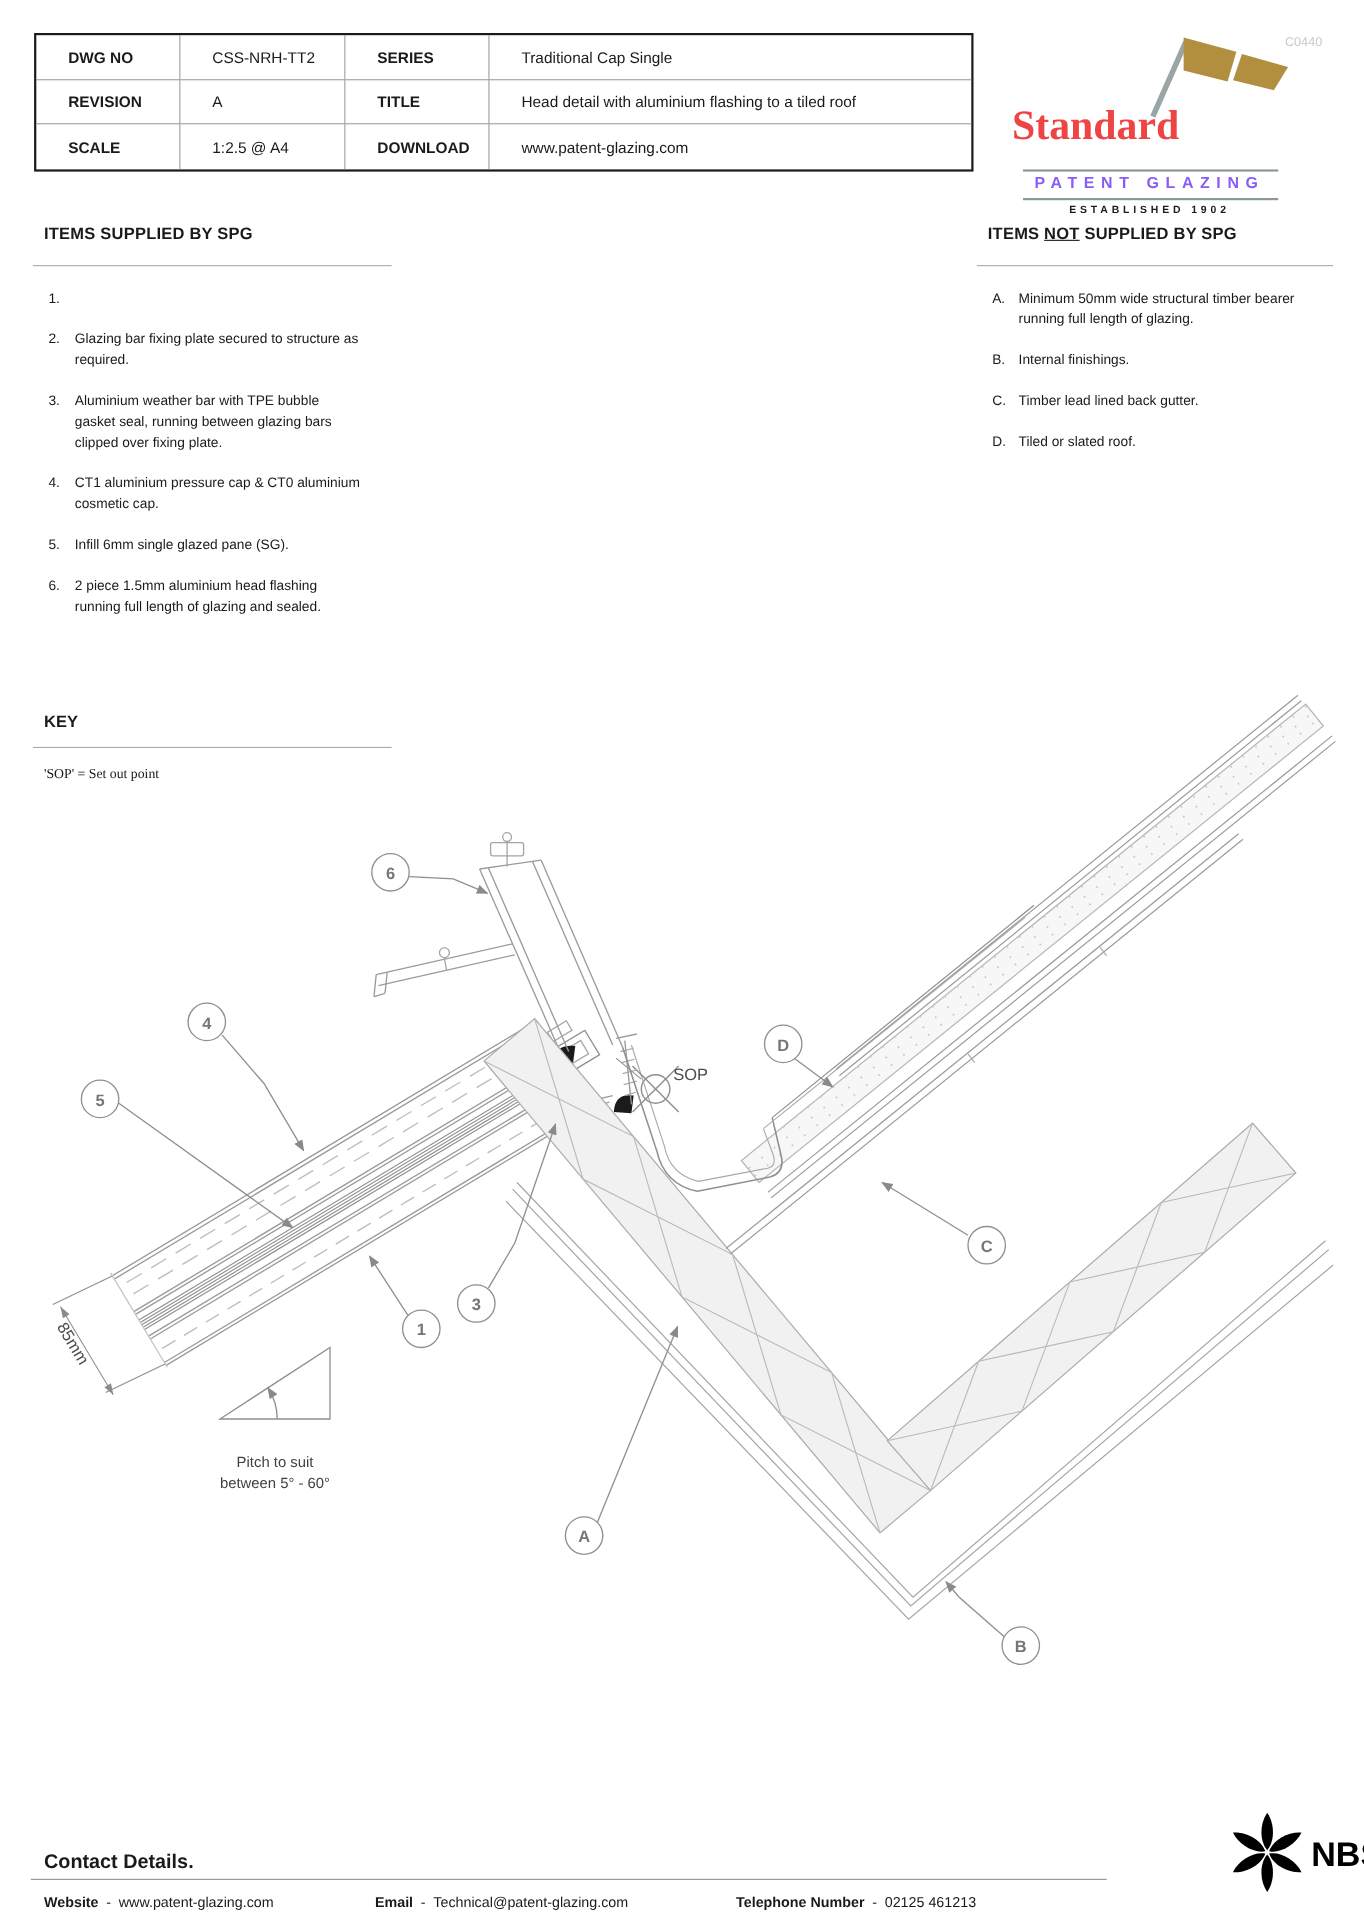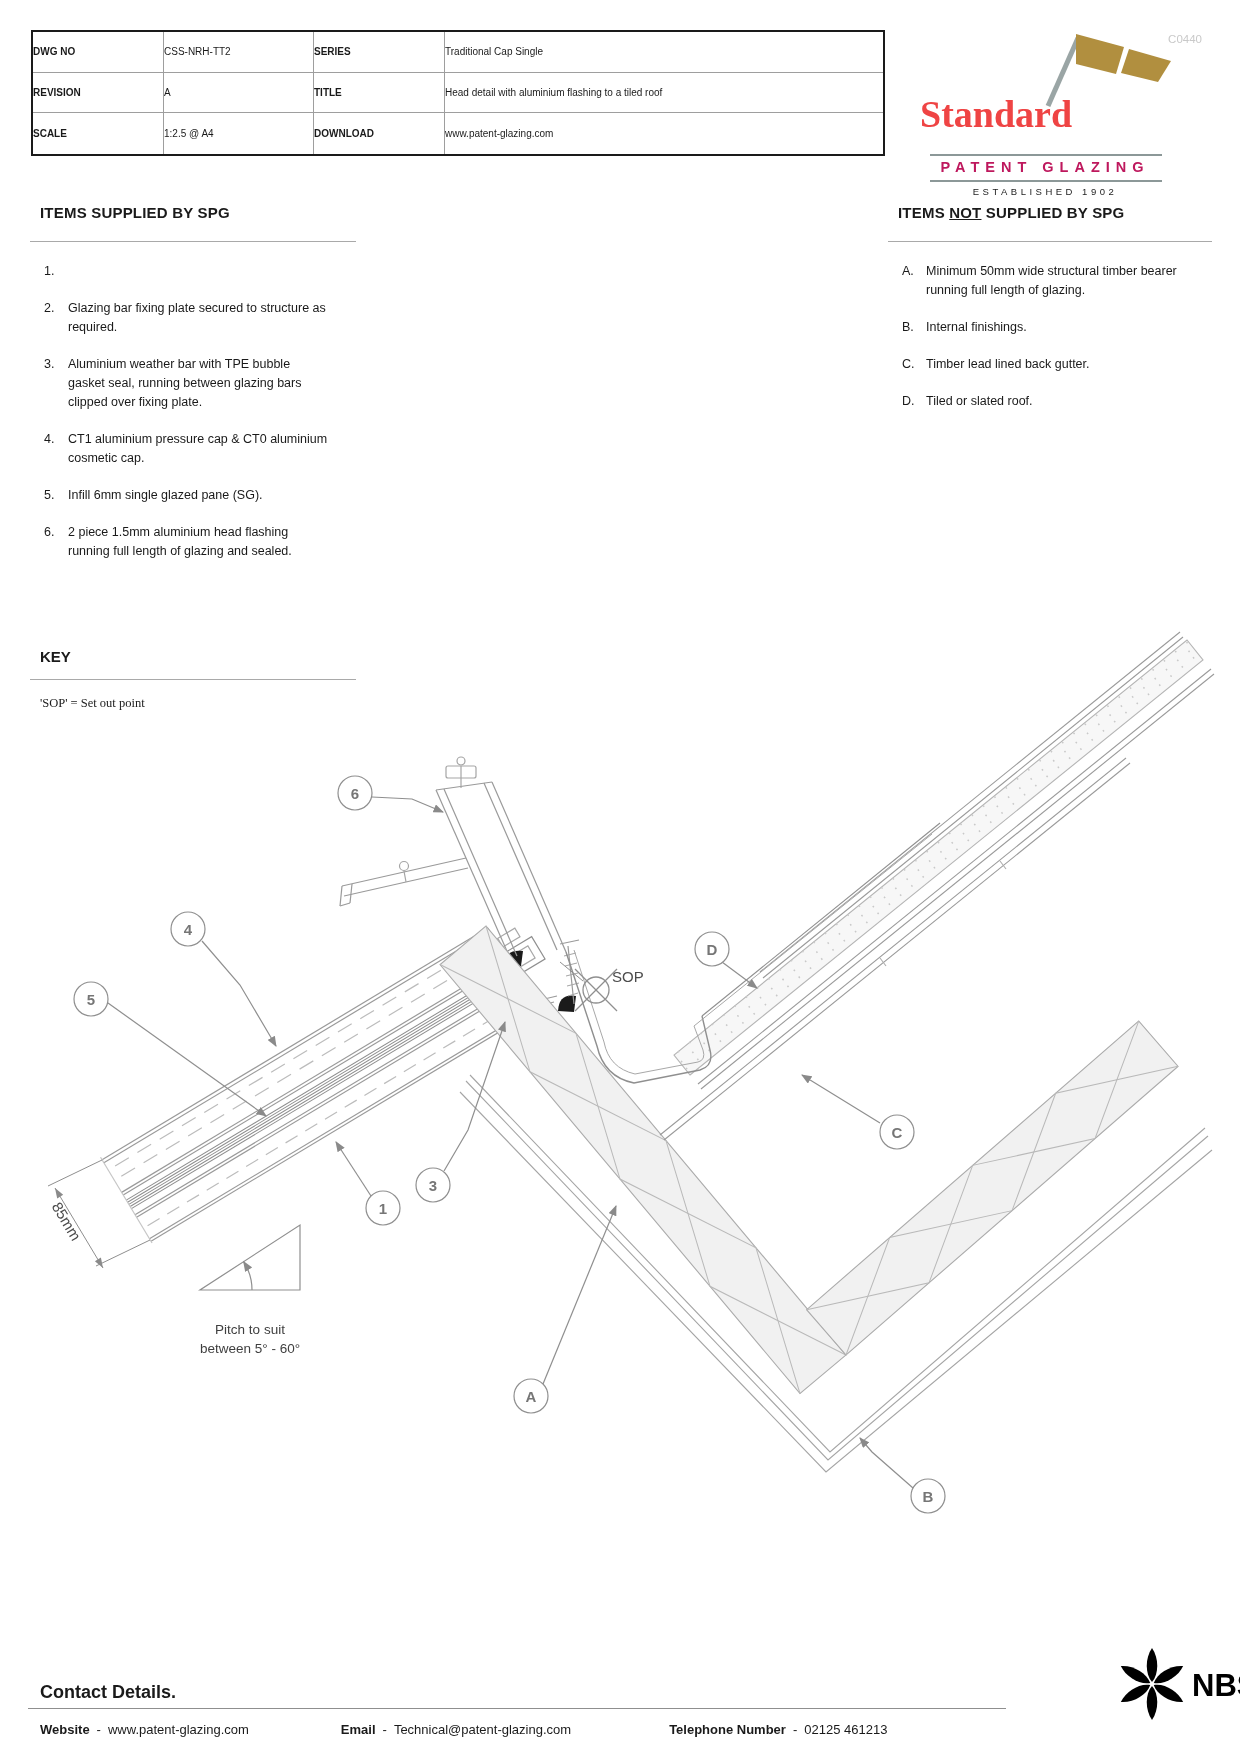--- a/index.html
+++ b/index.html
@@ -9,37 +9,37 @@
     overflow:hidden;
   }
   
   .title-block {
     position:absolute; left:31px; top:30px; width:854px; height:126px;
     border:2px solid #1a1a1a; display:grid;
     grid-template-columns:131px 150px 131px 1fr;
     grid-template-rows:1fr 1fr 1fr; box-sizing:border-box;
   }
   .tb-cell { border-right:1px solid #9e9e9e; border-bottom:1px solid #9e9e9e;
-    display:flex; align-items:center; padding-left:0; font-size:10px; }
+    display:flex; align-items:center; padding-left:29px; font-size:14px; }
   .tb-cell.last-col { border-right:none; }
   .tb-cell.last-row { border-bottom:none; }
   .tb-label { font-weight:bold; }
   
   .sheet-ref { position:absolute; top:33px; right:38px; font-size:11.5px; color:#c9c9c9; }
   
   .logo { position:absolute; left:920px; top:20px; width:260px; height:160px; }
   .logo svg { position:absolute; left:0; top:0; }
   .logo-name { position:absolute; left:0; top:72px; width:250px; text-align:left;
     font-family:"Liberation Serif", serif; font-weight:bold; font-size:38px; color:#ef4444; letter-spacing:0px; }
   .logo-rule1 { position:absolute; left:10px; top:134px; width:232px; height:2px; background:#8c9898; }
   .logo-sub { position:absolute; left:0; top:139px; width:250px; text-align:center;
-    font-weight:bold; font-size:14.5px; letter-spacing:6px; color:#be185d; }
+    font-weight:bold; font-size:14.5px; letter-spacing:6px; color:#8b5cf6; }
   .logo-rule2 { position:absolute; left:10px; top:160px; width:232px; height:2px; background:#8c9898; }
   .logo-est { position:absolute; left:0; top:166px; width:250px; text-align:center;
-    font-weight:normal; font-size:9.5px; letter-spacing:3.5px; color:#1c1c1c; }
+    font-weight:bold; font-size:9.5px; letter-spacing:3.5px; color:#1c1c1c; }
   
   .list-col { position:absolute; }
   .list-col.left  { left:30px;  top:204px; width:326px; }
   .list-col.right { left:888px; top:204px; width:324px; }
   .list-heading { font-size:15px; font-weight:bold; margin:0 0 0 10px; letter-spacing:.2px; }
   .list-heading .u { text-decoration:underline;text-align:center; }
   .list-rule { margin-top:20px; height:1px; background:#a9a9a9; width:100%; }
   .item-list { margin:20px 0 0 14px; padding:0; list-style:none; }
   .item-list li { display:flex; margin-bottom:18px; font-size:12.5px; line-height:19px; }
   .item-list .marker { width:24px; flex:0 0 24px; }

